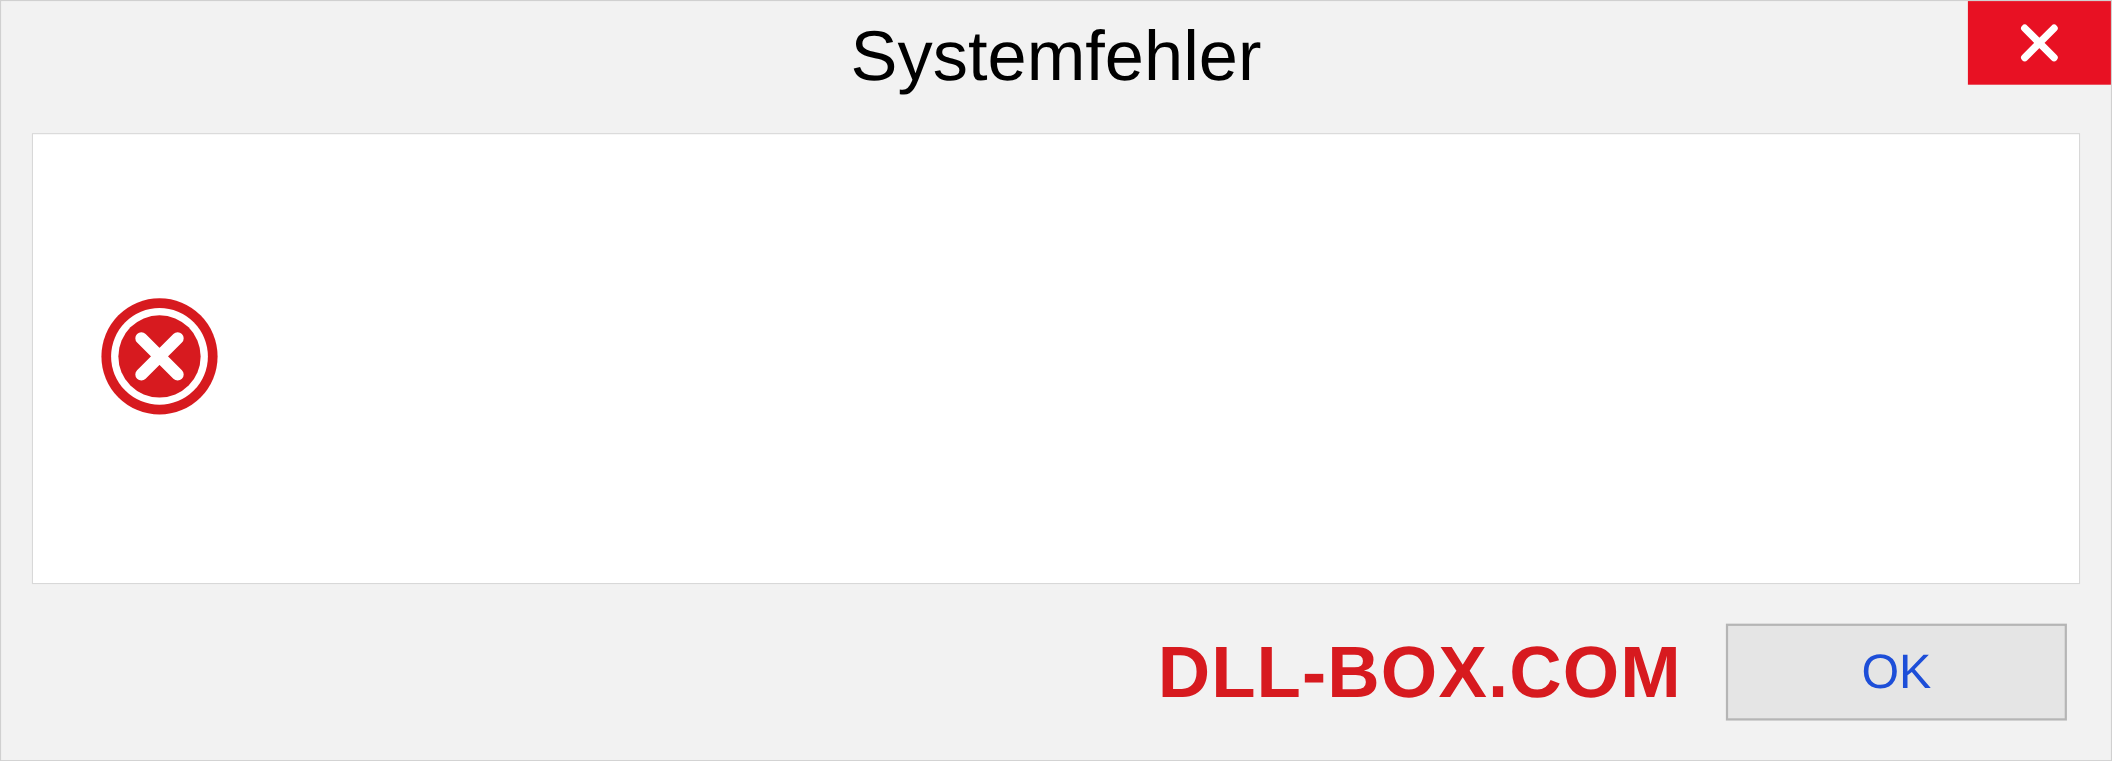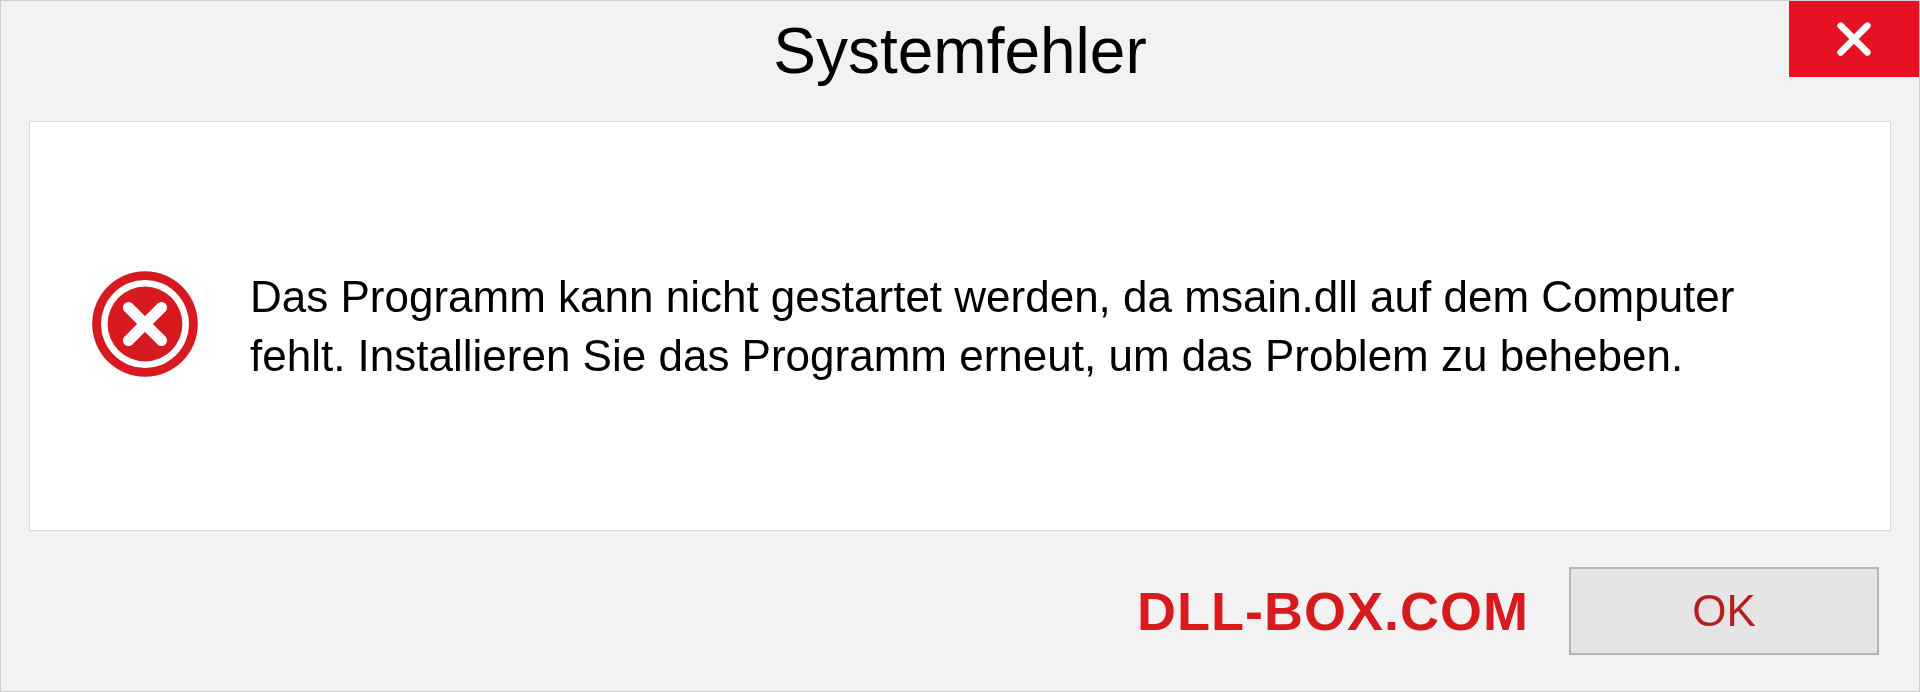--- a/index.html
+++ b/index.html
@@ -76,33 +76,33 @@
     }
     .footer {
       height: 160px;
       display: flex;
       align-items: center;
       justify-content: flex-end;
       padding: 0 40px;
       gap: 40px;
     }
     .watermark {
-      font-size: 54px;
+      font-size: 66px;
       font-weight: 800;
       color: #d71a1f;
       letter-spacing: 1px;
       font-family: Arial, sans-serif;
     }
     .ok-button {
       width: 310px;
       height: 88px;
       background: #e5e5e5;
       border: 2px solid #b5b5b5;
       font-size: 44px;
-      color: #b91c1c;
+      color: #1d4ed8;
       display: flex;
       align-items: center;
       justify-content: center;
       cursor: pointer;
       font-family: "Segoe UI", Arial, sans-serif;
     }
   </style>
 </head>
 <body>
 
@@ -118,20 +118,19 @@
 
   <div class="content-area">
     <div class="error-icon">
       <svg viewBox="0 0 100 100">
         <circle cx="50" cy="50" r="48" fill="#d71a1f"></circle>
         <circle cx="50" cy="50" r="40" fill="#ffffff"></circle>
         <circle cx="50" cy="50" r="34" fill="#d71a1f"></circle>
         <path d="M35 35 L65 65 M65 35 L35 65" stroke="#ffffff" stroke-width="10" stroke-linecap="round" fill="none"></path>
       </svg>
     </div>
-    <div class="message">Das Programm kann nicht gestartet werden, da msain.dll auf dem Computer fehlt. Installieren Sie das Programm erneut, um das Problem zu beheben.</div>
   </div>
 
   <div class="footer">
     <div class="watermark">DLL-BOX.COM</div>
     <div class="ok-button">OK</div>
   </div>
 </div>
 
 </body></html>

